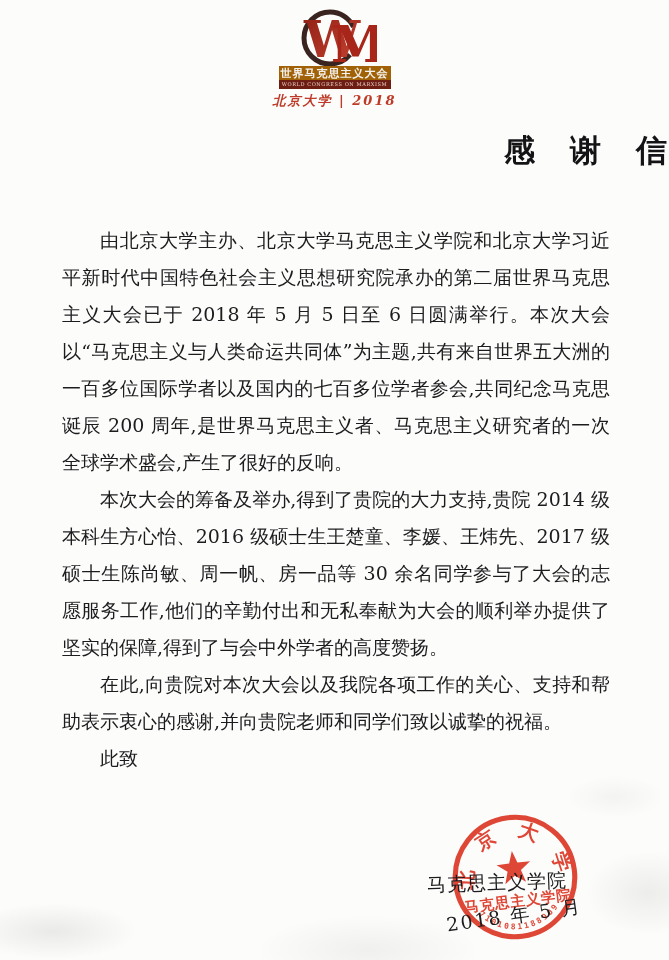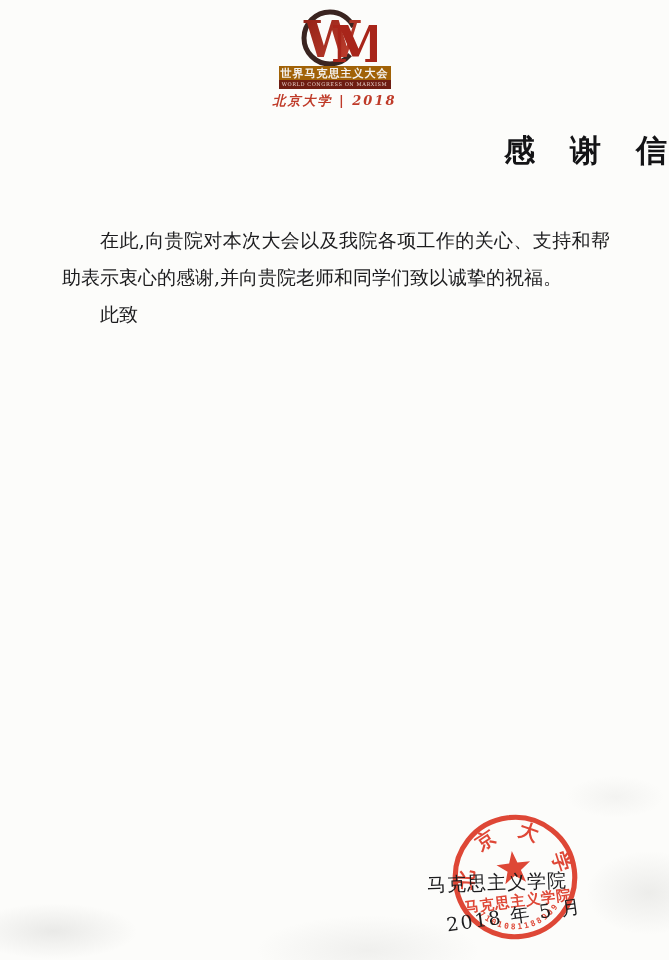--- a/index.html
+++ b/index.html
@@ -106,20 +106,22 @@
     <div class="logo-banner">
       <div class="logo-banner-cn">世界马克思主义大会</div>
       <div class="logo-banner-en">WORLD CONGRESS ON MARXISM</div>
     </div>
     <div class="logo-script">北京大学 | 2018</div>
   </div>
 
   <div class="title">感　谢　信</div>
 
   <div class="body">
+    <p>由北京大学主办、北京大学马克思主义学院和北京大学习近平新时代中国特色社会主义思想研究院承办的第二届世界马克思主义大会已于 2018 年 5 月 5 日至 6 日圆满举行。本次大会以“马克思主义与人类命运共同体”为主题,共有来自世界五大洲的一百多位国际学者以及国内的七百多位学者参会,共同纪念马克思诞辰 200 周年,是世界马克思主义者、马克思主义研究者的一次全球学术盛会,产生了很好的反响。</p>
+    <p>本次大会的筹备及举办,得到了贵院的大力支持,贵院 2014 级本科生方心怡、2016 级硕士生王楚童、李媛、王炜先、2017 级硕士生陈尚敏、周一帆、房一品等 30 余名同学参与了大会的志愿服务工作,他们的辛勤付出和无私奉献为大会的顺利举办提供了坚实的保障,得到了与会中外学者的高度赞扬。</p>
     <p>在此,向贵院对本次大会以及我院各项工作的关心、支持和帮助表示衷心的感谢,并向贵院老师和同学们致以诚挚的祝福。</p>
     <p>此致</p>
   </div>
 
   <svg class="seal" viewBox="0 0 150 150">
     <defs>
       <path id="arcTop" d="M 29,78 A 46,46 0 0 1 121,78" fill="none"></path>
       <path id="arcBottom" d="M 19,75 A 56,56 0 0 0 131,75" fill="none"></path>
     </defs>
     <circle cx="75" cy="75" r="64" fill="none" stroke="#df3826" stroke-width="5.5"></circle>

